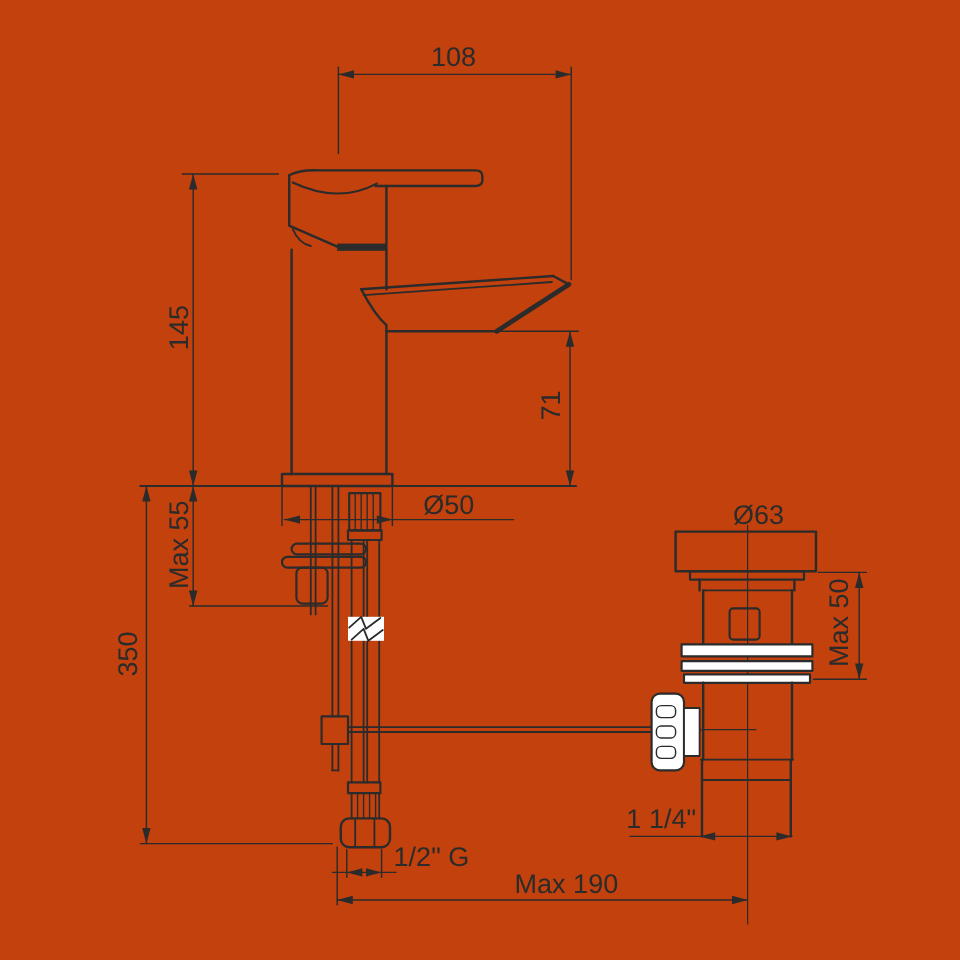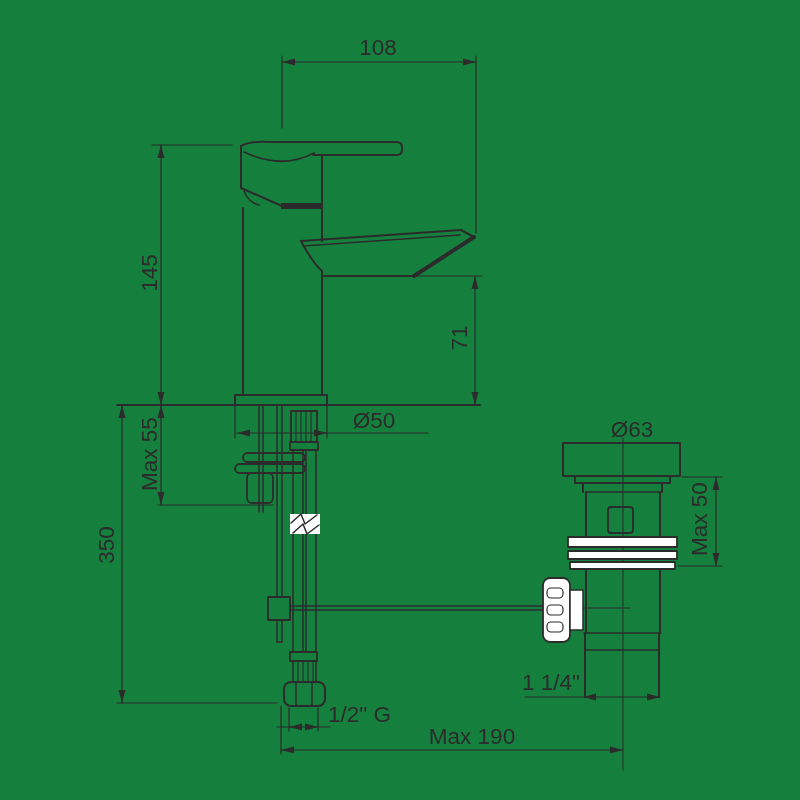--- a/index.html
+++ b/index.html
@@ -1,19 +1,19 @@
 <!DOCTYPE html>
 <html><head>
 <meta charset="utf-8">
 <style>
   html,body{margin:0;padding:0;background:#ffffff;}
   .canvas{
     position:relative;
     width:800px;height:800px;
-    background:#15803d;
+    background:#c2410c;
     font-family:"Liberation Sans", sans-serif;
     overflow:hidden;
   }
   svg text{
     font-family:"Liberation Sans", sans-serif;
     font-size:22.5px;
     fill:#2b2b2b;
   }
 </style>
 </head>

